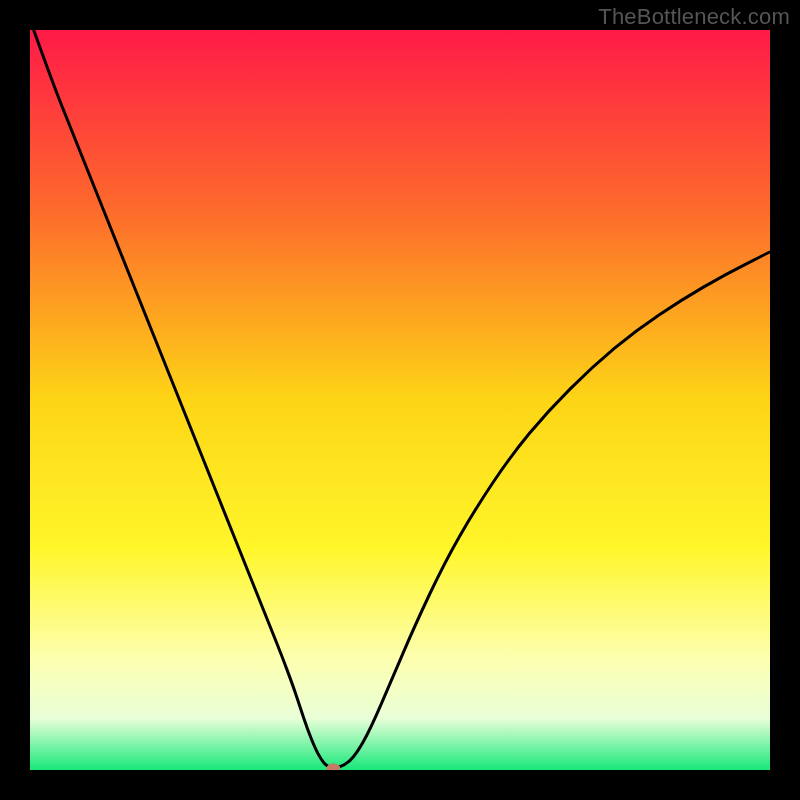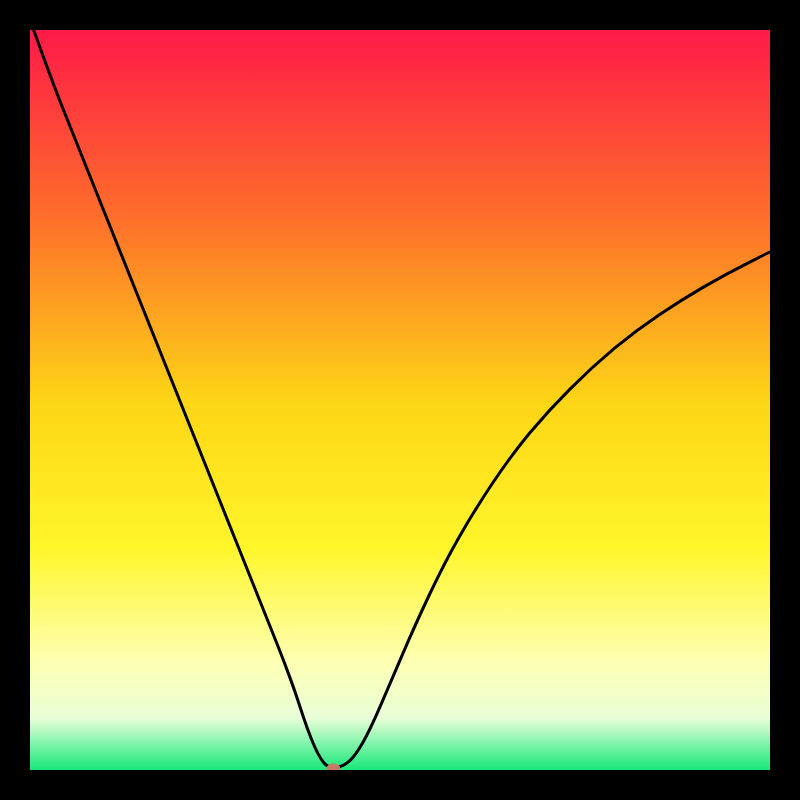--- a/index.html
+++ b/index.html
@@ -33,20 +33,21 @@
     top: 30px;
     width: 740px;
     height: 740px;
   }
   svg { display: block; }
 </style>
 </head>
 <body>
 
 <div class="frame">
+  <div class="watermark">TheBottleneck.com</div>
 
   <div class="plot">
     <svg id="chart-svg" width="740" height="740" viewBox="0 0 740 740">
       <defs>
         <linearGradient id="bg-grad" x1="0" y1="0" x2="0" y2="1">
             <stop offset="0%" stop-color="#ff1a47"></stop>
             <stop offset="25%" stop-color="#fd6d2b"></stop>
             <stop offset="50%" stop-color="#fdd516"></stop>
             <stop offset="70%" stop-color="#fff62a"></stop>
             <stop offset="85%" stop-color="#fdffb0"></stop>

